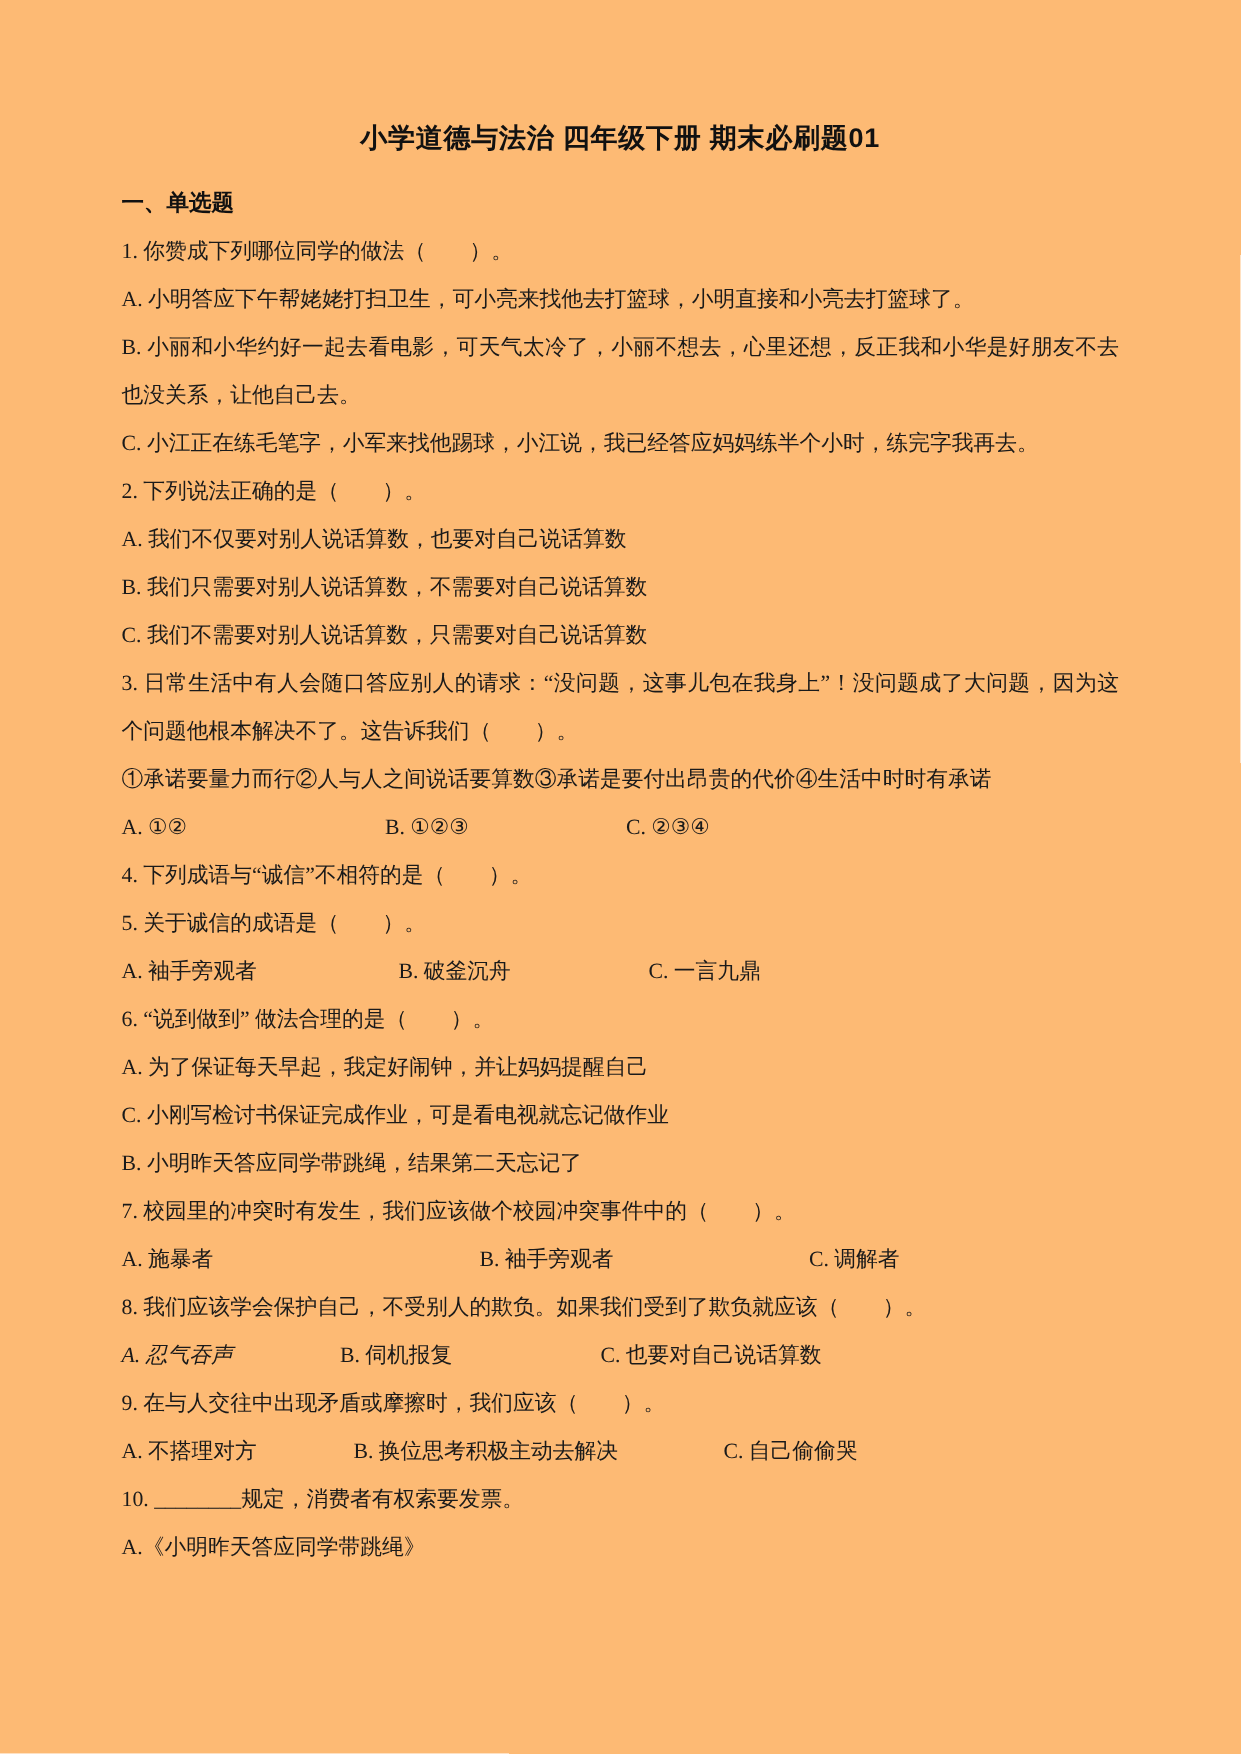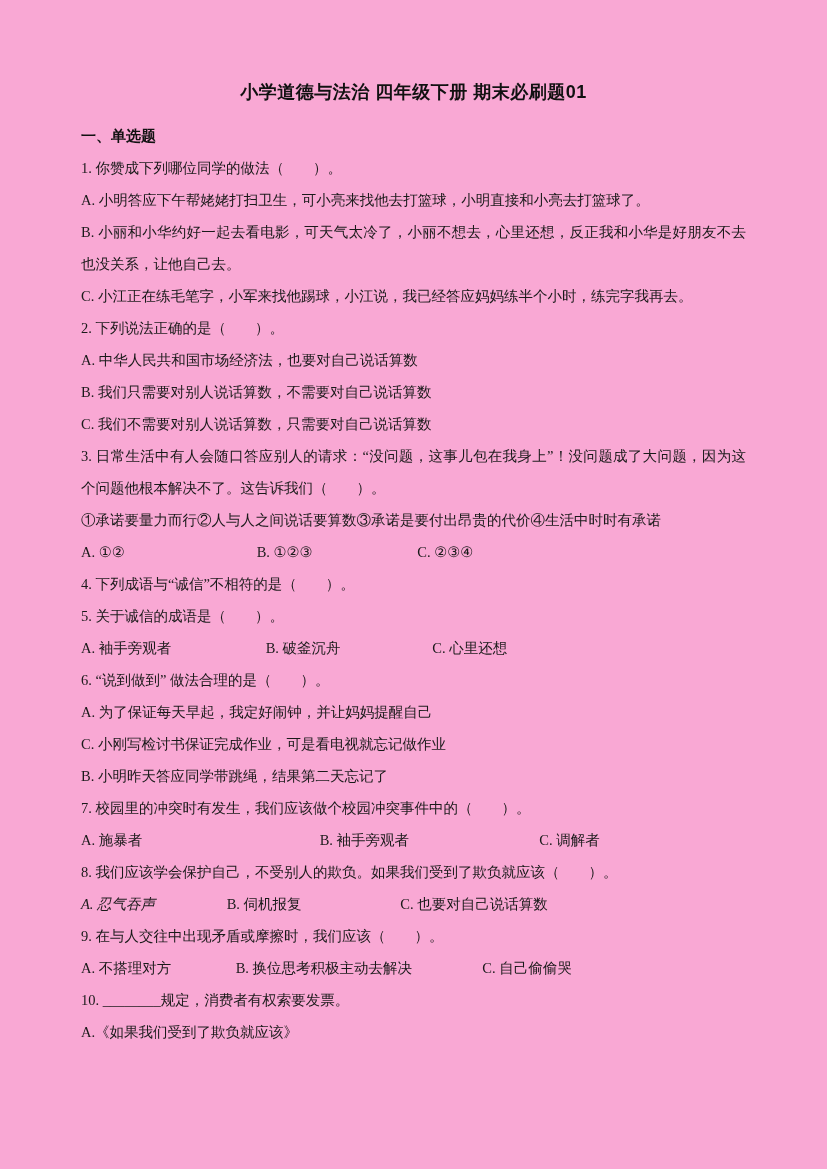--- a/index.html
+++ b/index.html
@@ -4,21 +4,21 @@
 <style>
   html, body {
     margin: 0;
     padding: 0;
     background: #ffffff;
   }
   .page {
     position: relative;
     width: 827px;
     height: 1169px;
-    background: #f9a8d4;
+    background: #fdba74;
     overflow: hidden;
     box-sizing: border-box;
     padding: 80px 81px 0 81px;
     color: #1a1a1a;
   }
   .doc-title {
     font-family: "Liberation Sans", "DejaVu Sans", sans-serif;
     font-weight: bold;
     font-size: 18px;
     line-height: 24px;
@@ -66,39 +66,39 @@
   <h1 class="doc-title">小学道德与法治 四年级下册 期末必刷题01</h1>
 
   <h2 class="section-heading">一、单选题</h2>
 
   <p class="line">1. 你赞成下列哪位同学的做法（　　）。</p>
   <p class="line">A. 小明答应下午帮姥姥打扫卫生，可小亮来找他去打篮球，小明直接和小亮去打篮球了。</p>
   <p class="line just">B. 小丽和小华约好一起去看电影，可天气太冷了，小丽不想去，心里还想，反正我和小华是好朋友不去也没关系，让他自己去。</p>
   <p class="line">C. 小江正在练毛笔字，小军来找他踢球，小江说，我已经答应妈妈练半个小时，练完字我再去。</p>
 
   <p class="line">2. 下列说法正确的是（　　）。</p>
-  <p class="line">A. 中华人民共和国市场经济法，也要对自己说话算数</p>
+  <p class="line">A. 我们不仅要对别人说话算数，也要对自己说话算数</p>
   <p class="line">B. 我们只需要对别人说话算数，不需要对自己说话算数</p>
   <p class="line">C. 我们不需要对别人说话算数，只需要对自己说话算数</p>
 
   <p class="line just">3. 日常生活中有人会随口答应别人的请求：“没问题，这事儿包在我身上”！没问题成了大问题，因为这个问题他根本解决不了。这告诉我们（　　）。</p>
   <p class="line">①承诺要量力而行②人与人之间说话要算数③承诺是要付出昂贵的代价④生活中时时有承诺</p>
   <p class="line row row-q3">
     <span class="o1">A. ①②</span>
     <span class="o2">B. ①②③</span>
     <span class="o3">C. ②③④</span>
   </p>
 
   <p class="line">4. 下列成语与“诚信”不相符的是（　　）。</p>
 
   <p class="line">5. 关于诚信的成语是（　　）。</p>
   <p class="line row row-q45">
     <span class="o1">A. 袖手旁观者</span>
     <span class="o2">B. 破釜沉舟</span>
-    <span class="o3">C. 心里还想</span>
+    <span class="o3">C. 一言九鼎</span>
   </p>
 
   <p class="line">6. “说到做到” 做法合理的是（　　）。</p>
   <p class="line">A. 为了保证每天早起，我定好闹钟，并让妈妈提醒自己</p>
   <p class="line">C. 小刚写检讨书保证完成作业，可是看电视就忘记做作业</p>
   <p class="line">B. 小明昨天答应同学带跳绳，结果第二天忘记了</p>
 
   <p class="line">7. 校园里的冲突时有发生，我们应该做个校园冲突事件中的（　　）。</p>
   <p class="line row row-q7">
     <span class="o1">A. 施暴者</span>
@@ -114,15 +114,15 @@
   </p>
 
   <p class="line">9. 在与人交往中出现矛盾或摩擦时，我们应该（　　）。</p>
   <p class="line row row-q9">
     <span class="o1">A. 不搭理对方</span>
     <span class="o2">B. 换位思考积极主动去解决</span>
     <span class="o3">C. 自己偷偷哭</span>
   </p>
 
   <p class="line">10. ________规定，消费者有权索要发票。</p>
-  <p class="line">A.《如果我们受到了欺负就应该》</p>
+  <p class="line">A.《小明昨天答应同学带跳绳》</p>
 
 </div>
 
 </body></html>

